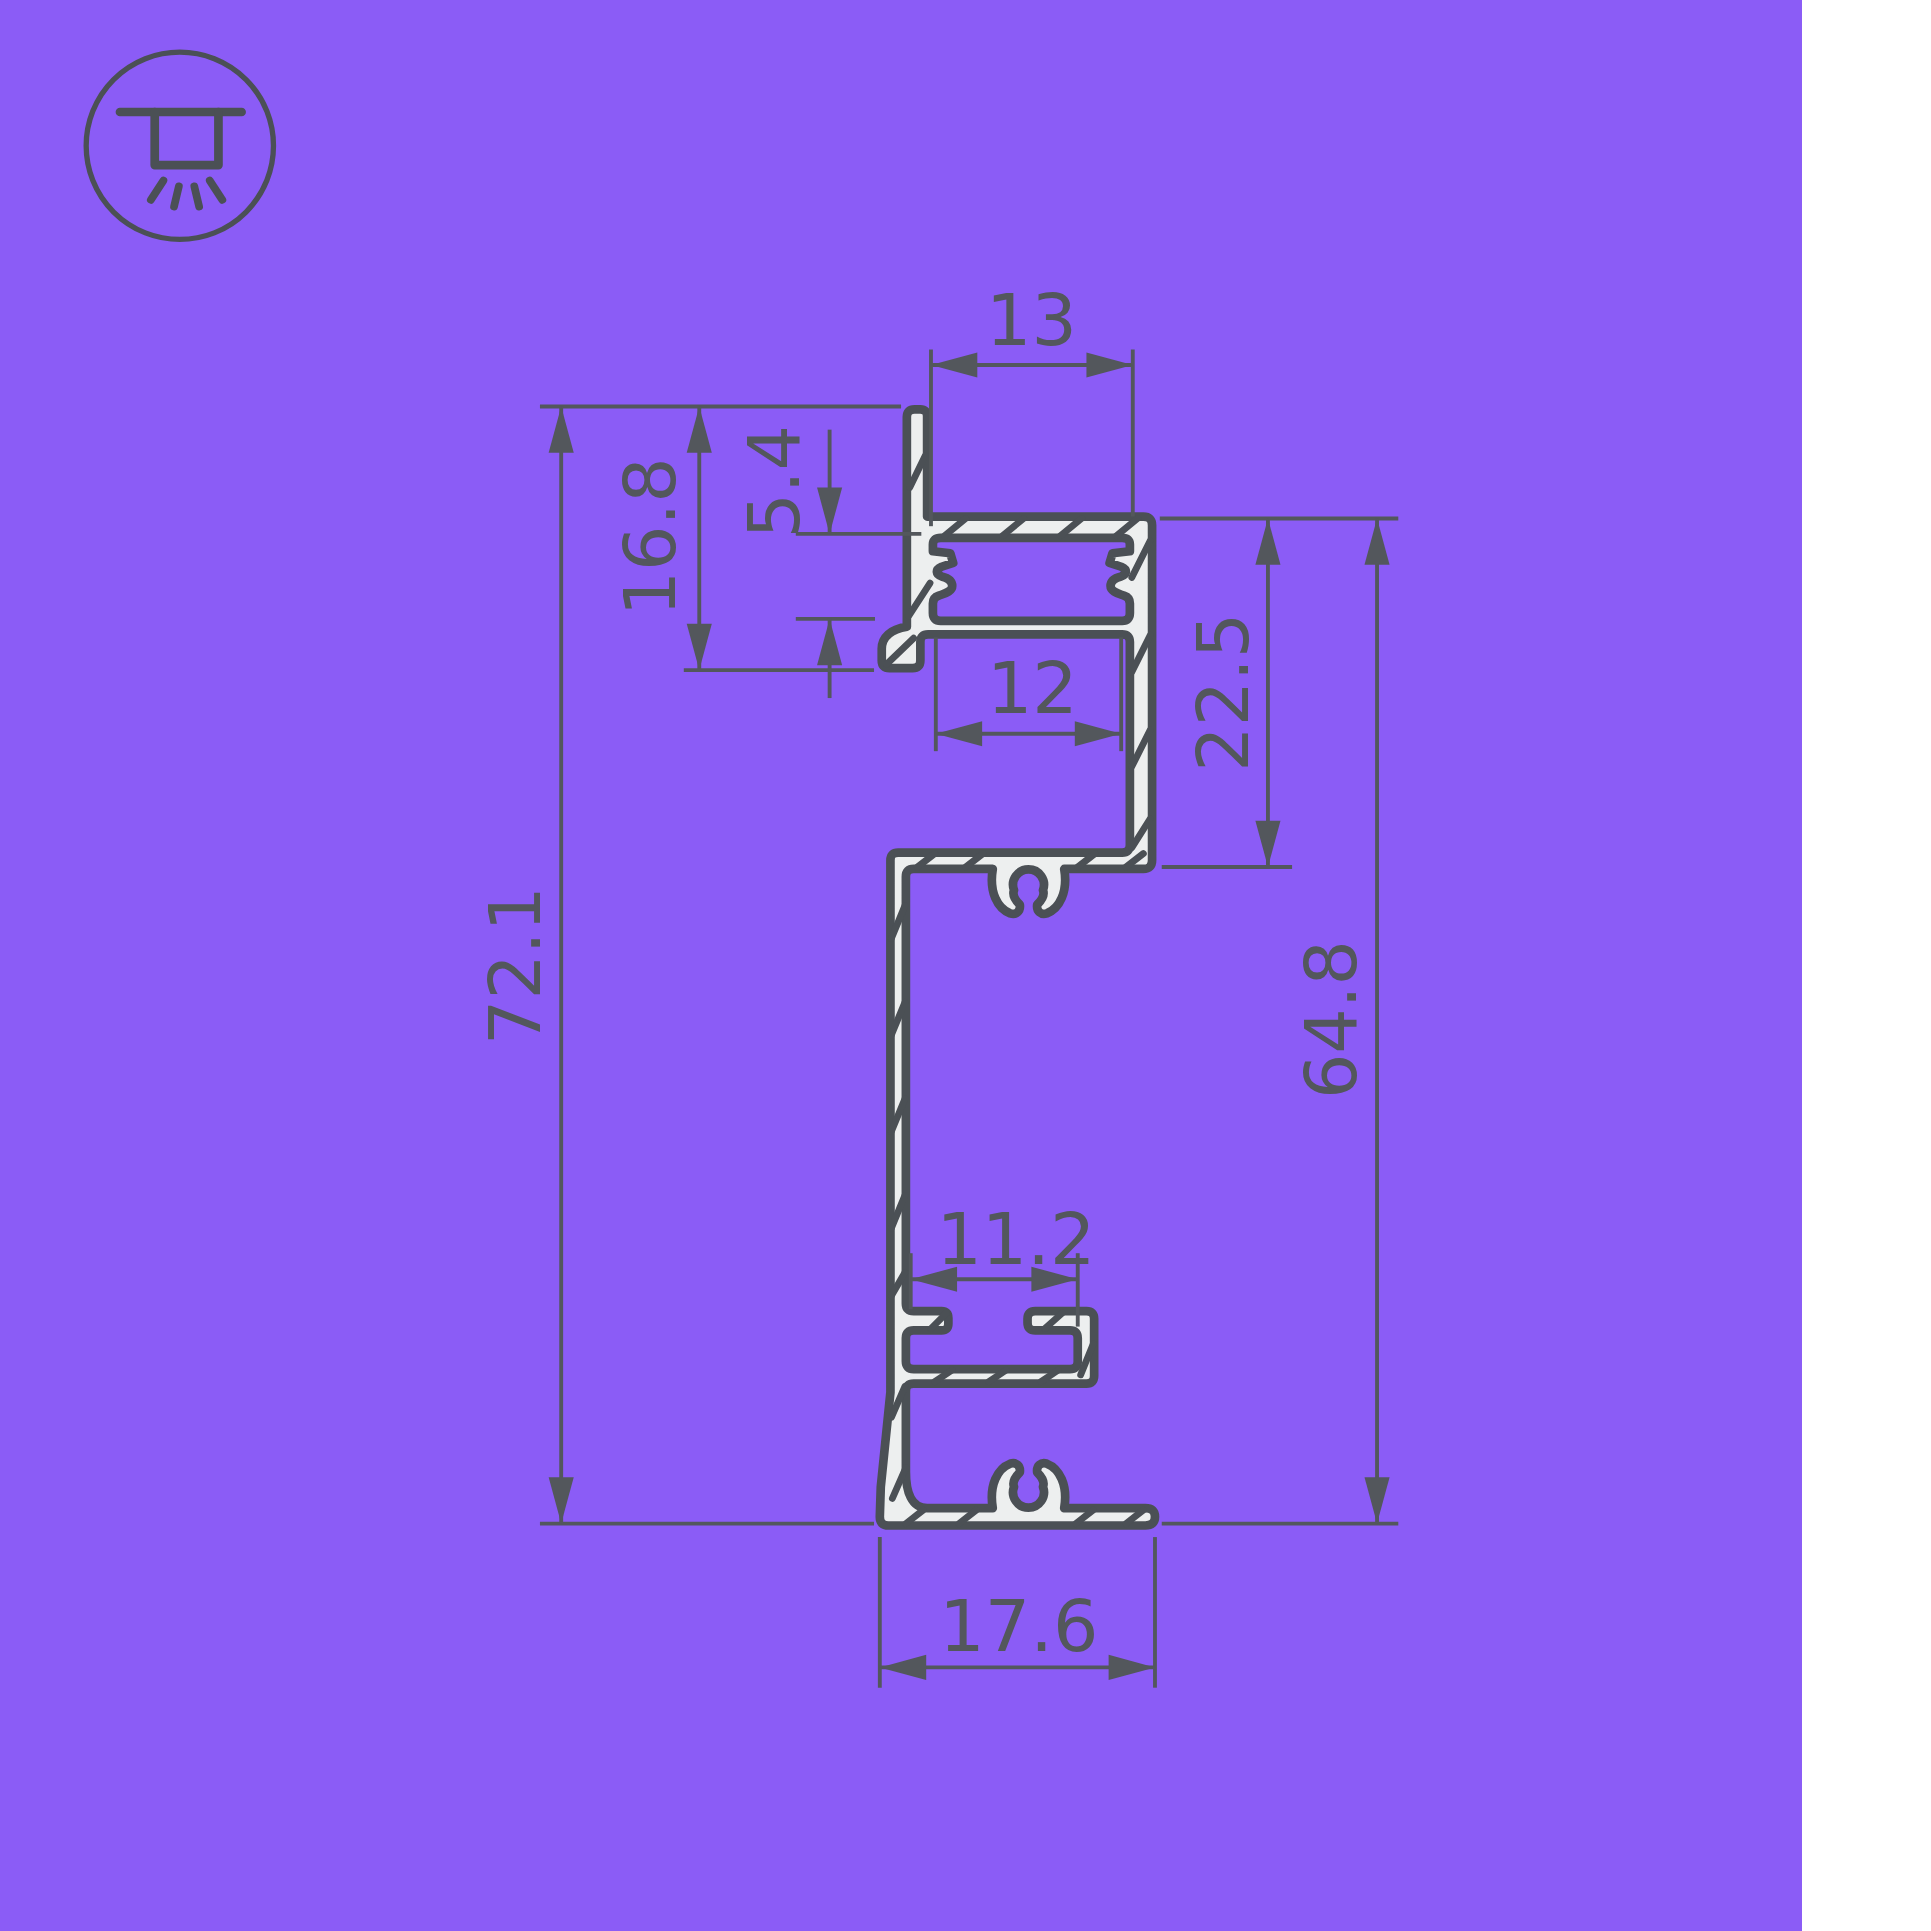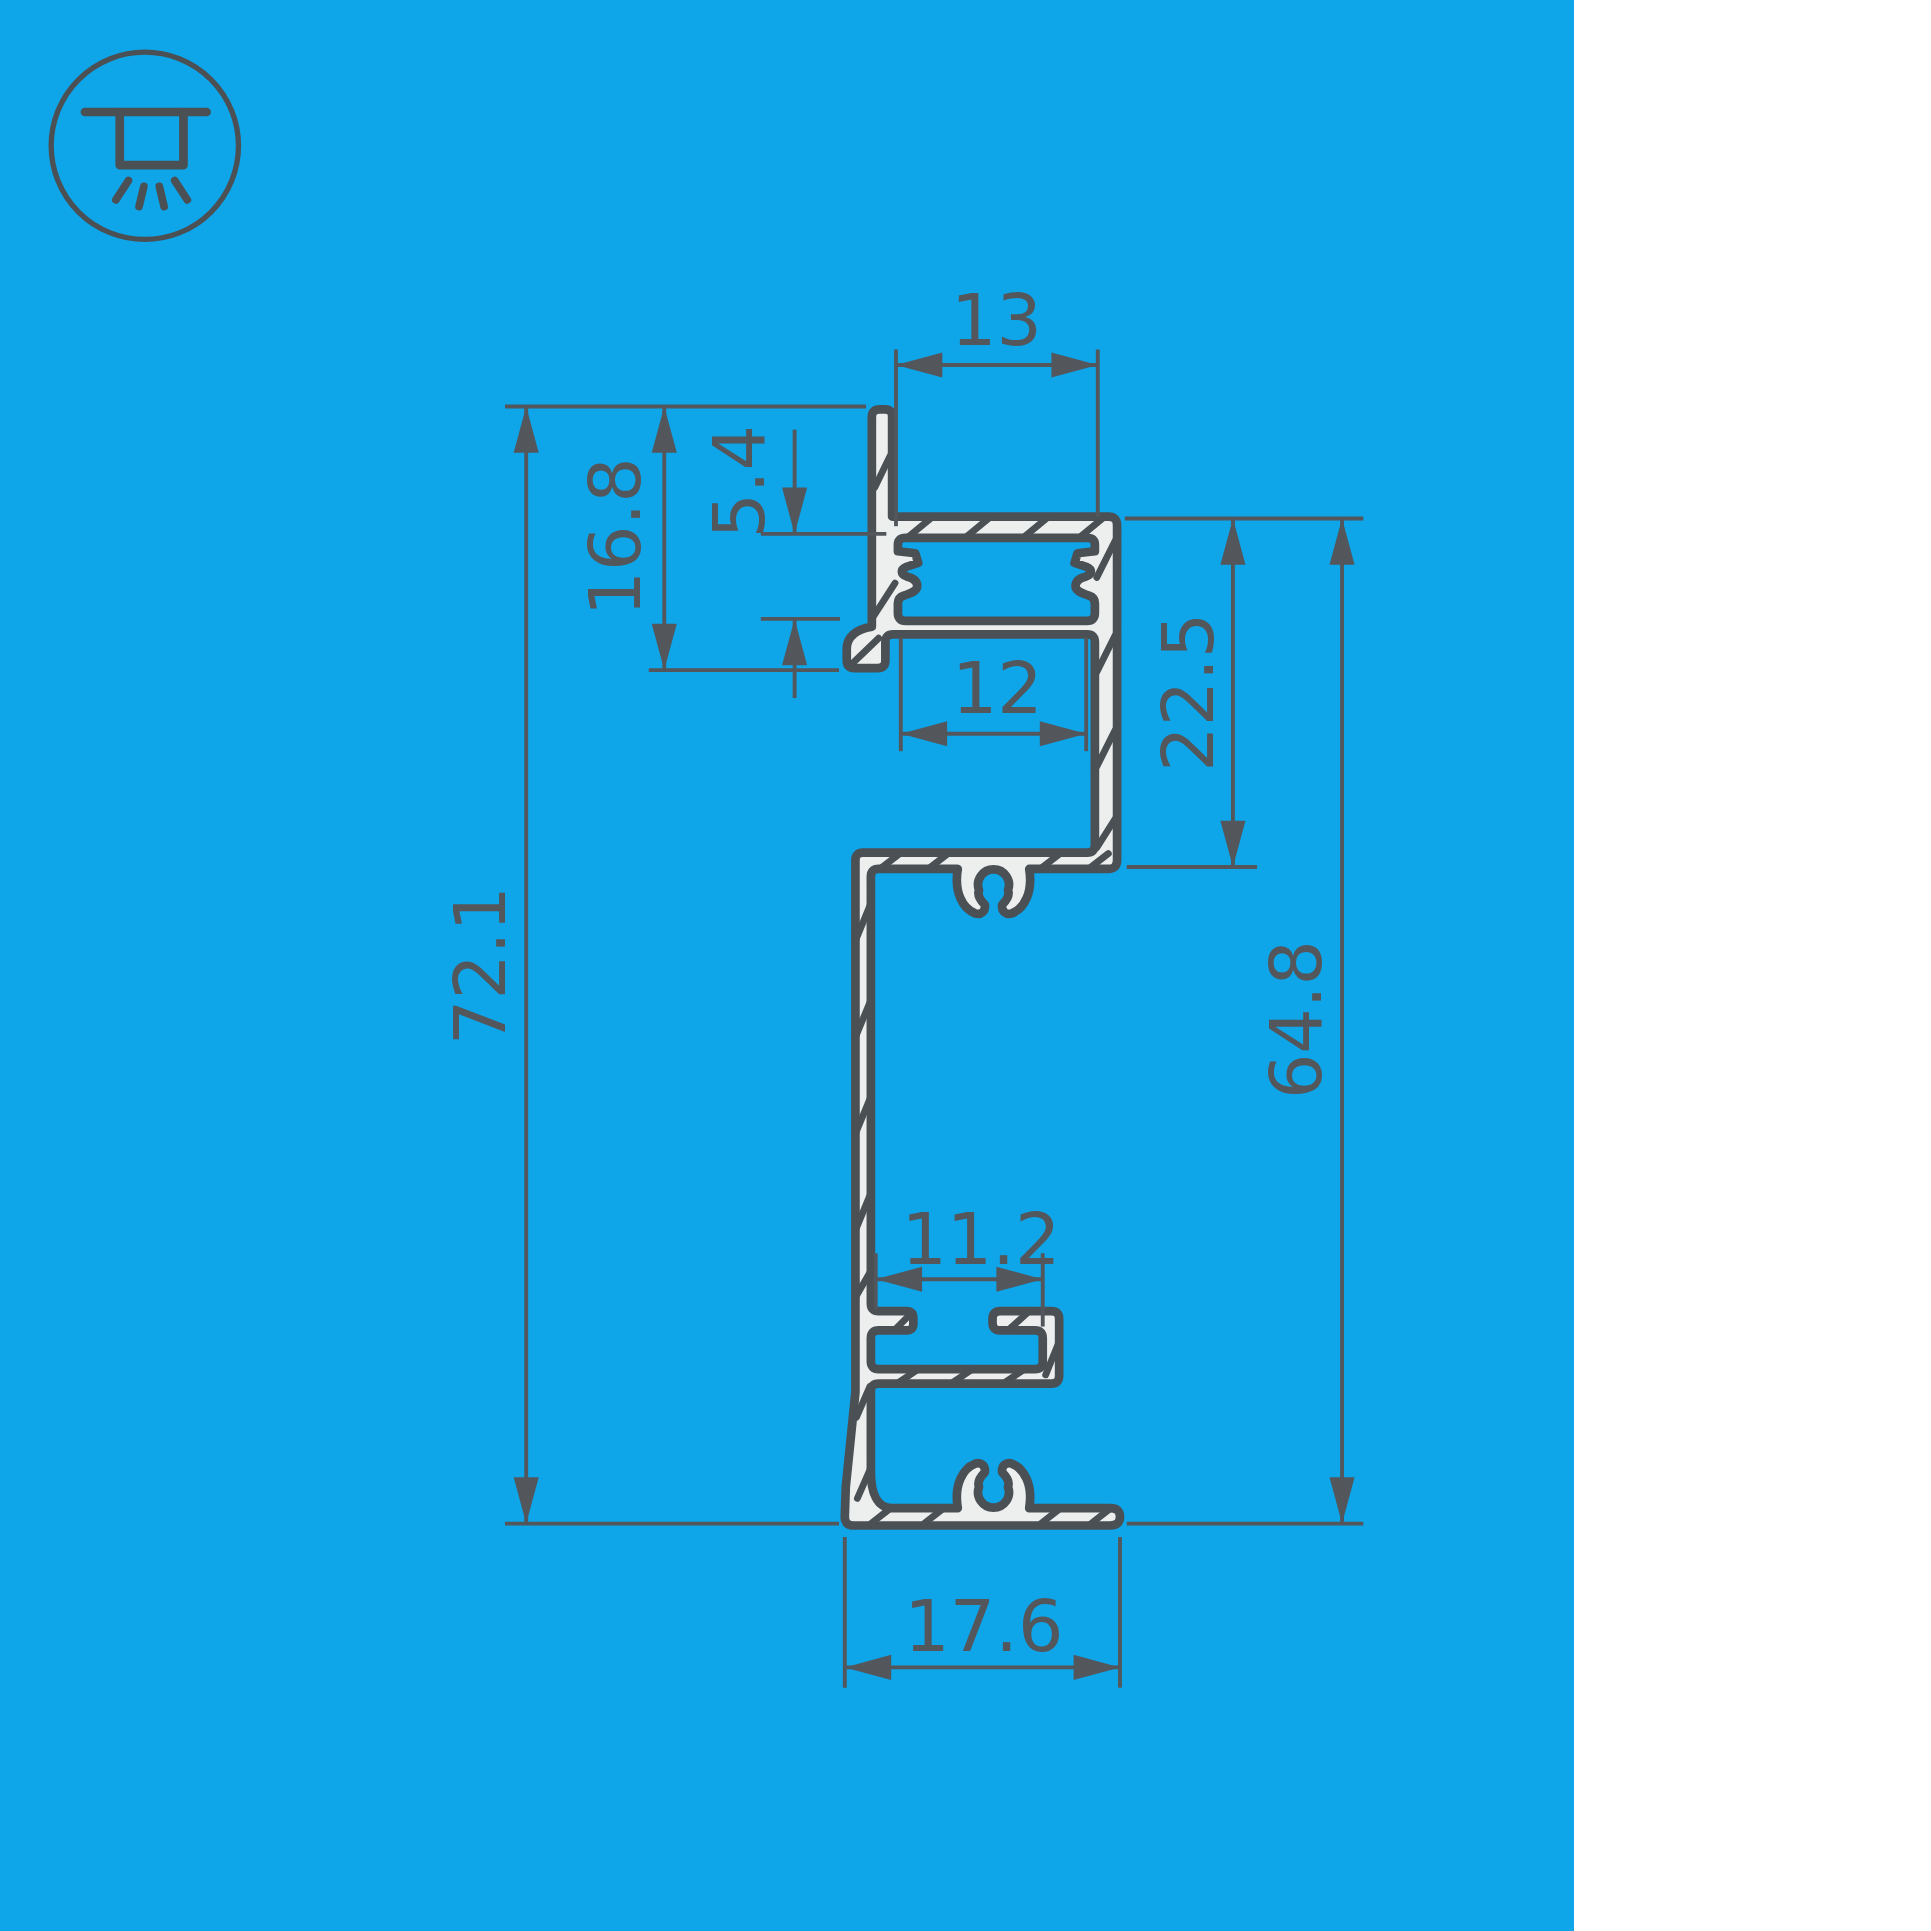--- a/index.html
+++ b/index.html
@@ -1,17 +1,17 @@
 <!DOCTYPE html>
 <html><head>
 <meta charset="utf-8">
 <style>
   html,body{margin:0;padding:0;background:#ffffff;}
-  .stage{width:1574px;height:1931px;position:relative;background:#0ea5e9;
-         font-family:"DejaVu Sans","Liberation Sans",sans-serif;}
+  .stage{width:1767px;height:1931px;position:relative;background:#8b5cf6;
+         font-family:"DejaVu Sans","Liberation Sans",sans-serif;padding-left:35px;}
   svg{display:block;}
   text{font-family:"DejaVu Sans","Liberation Sans",sans-serif;
        font-size:74px;fill:#53575c;}
 </style>
 </head>
 <body>
 
 <div class="stage">
 <svg width="1931" height="1931" viewBox="0 0 2000 2000">
 

